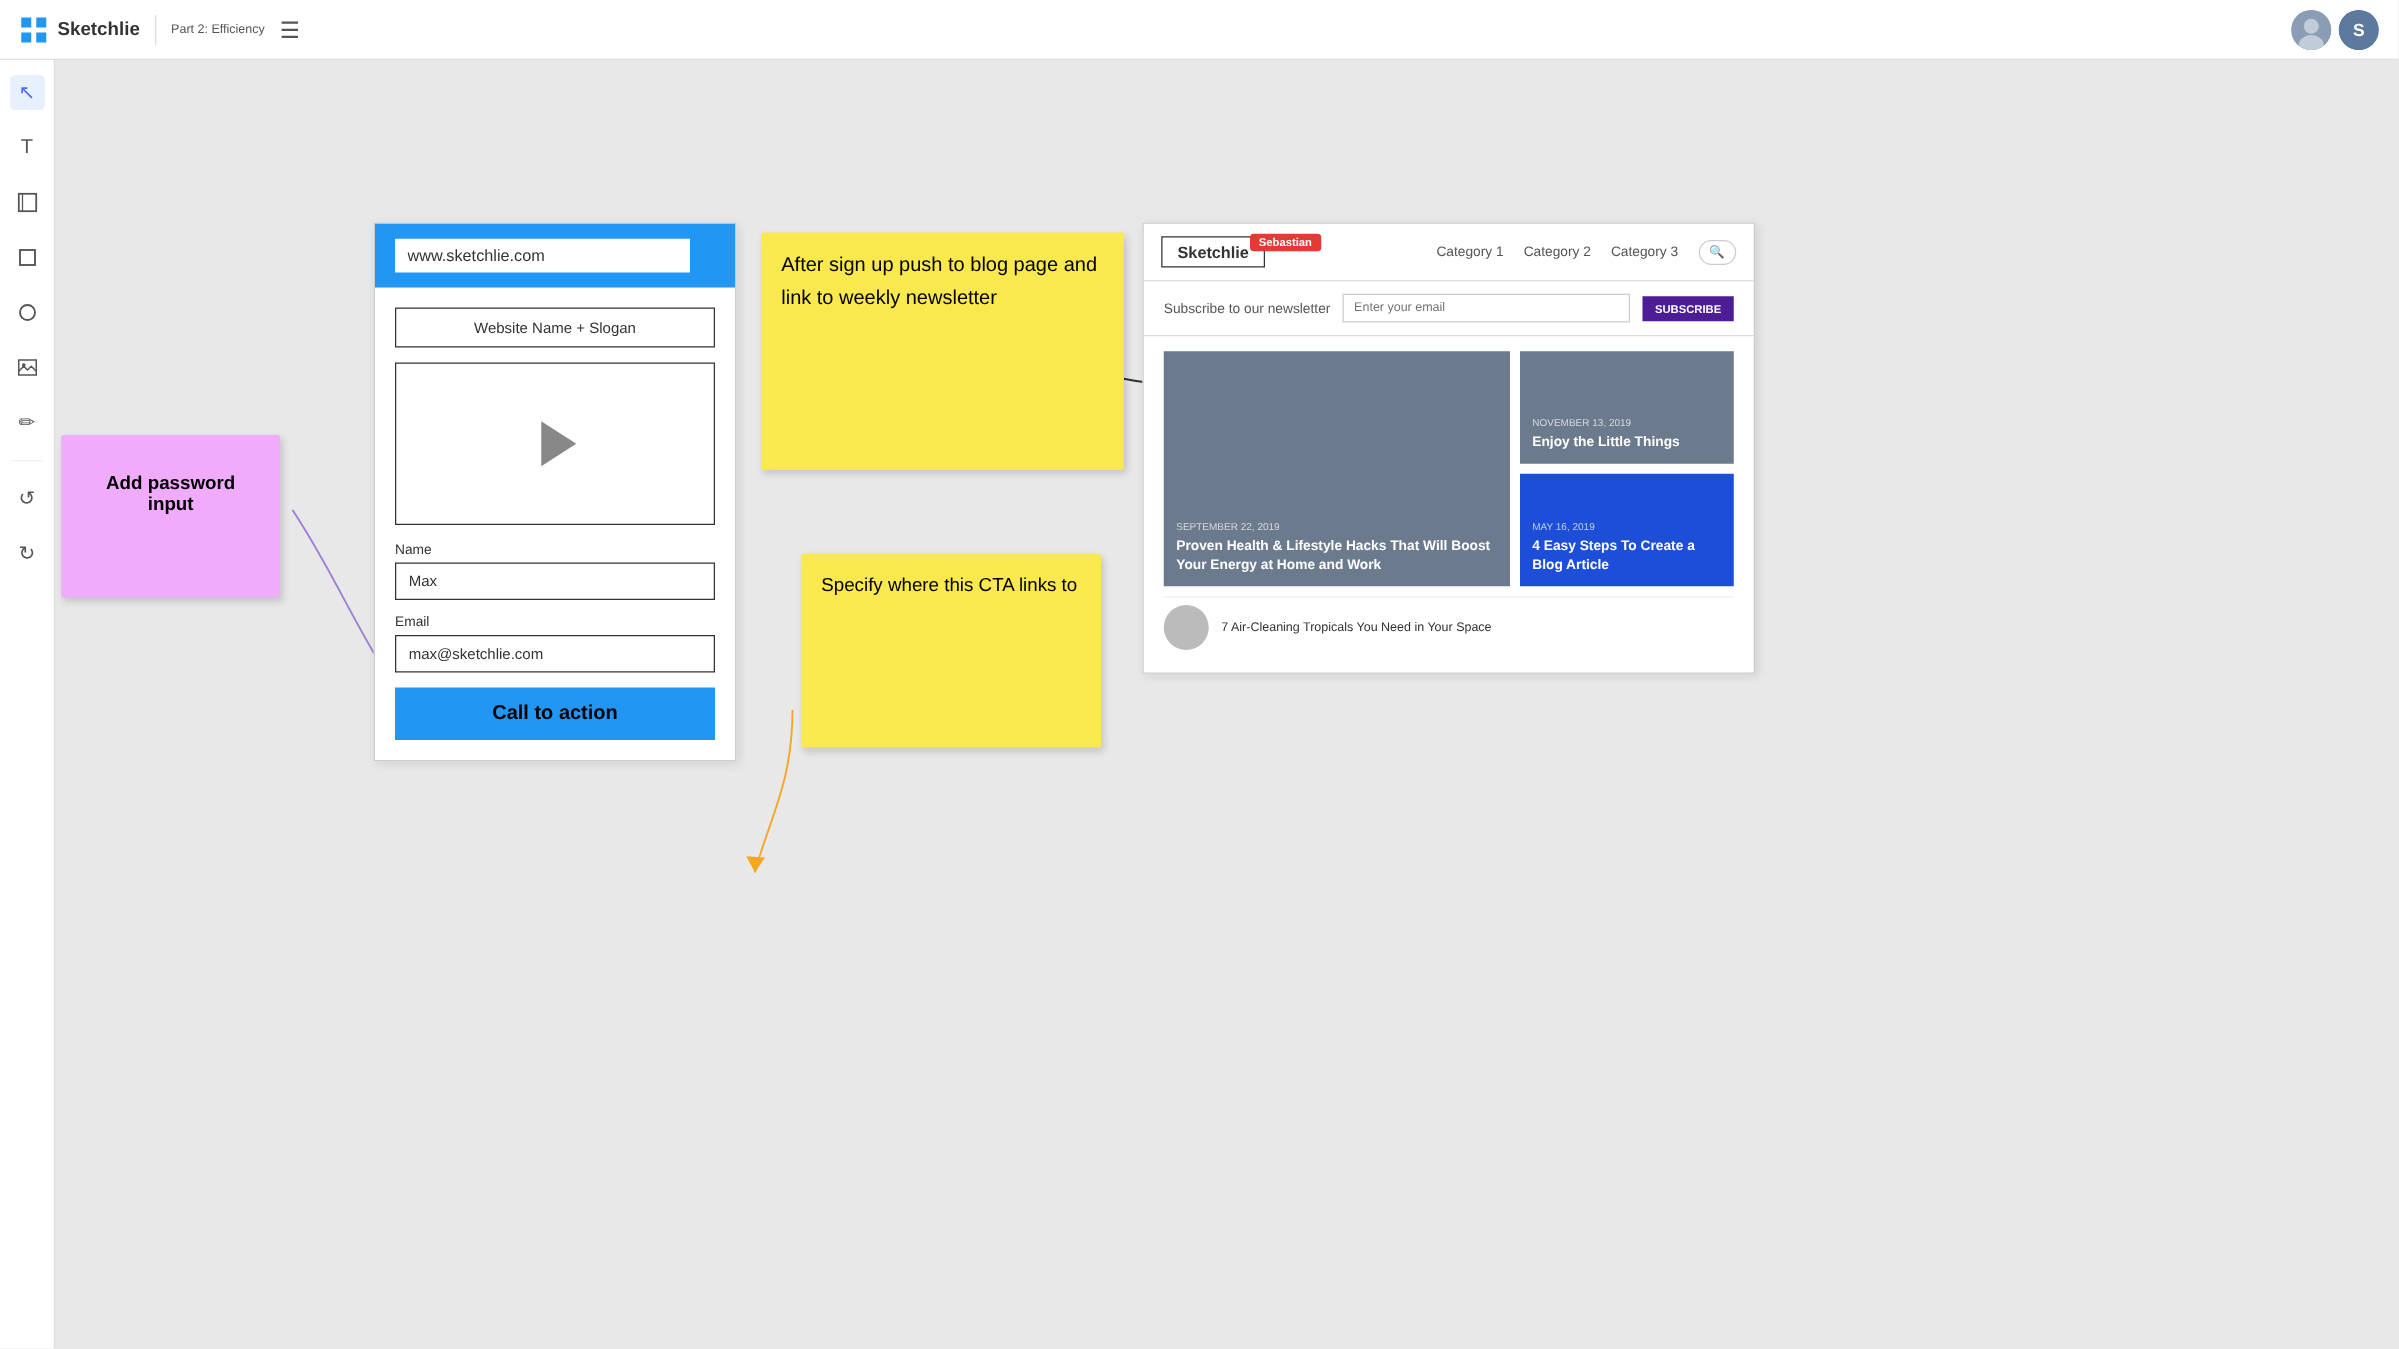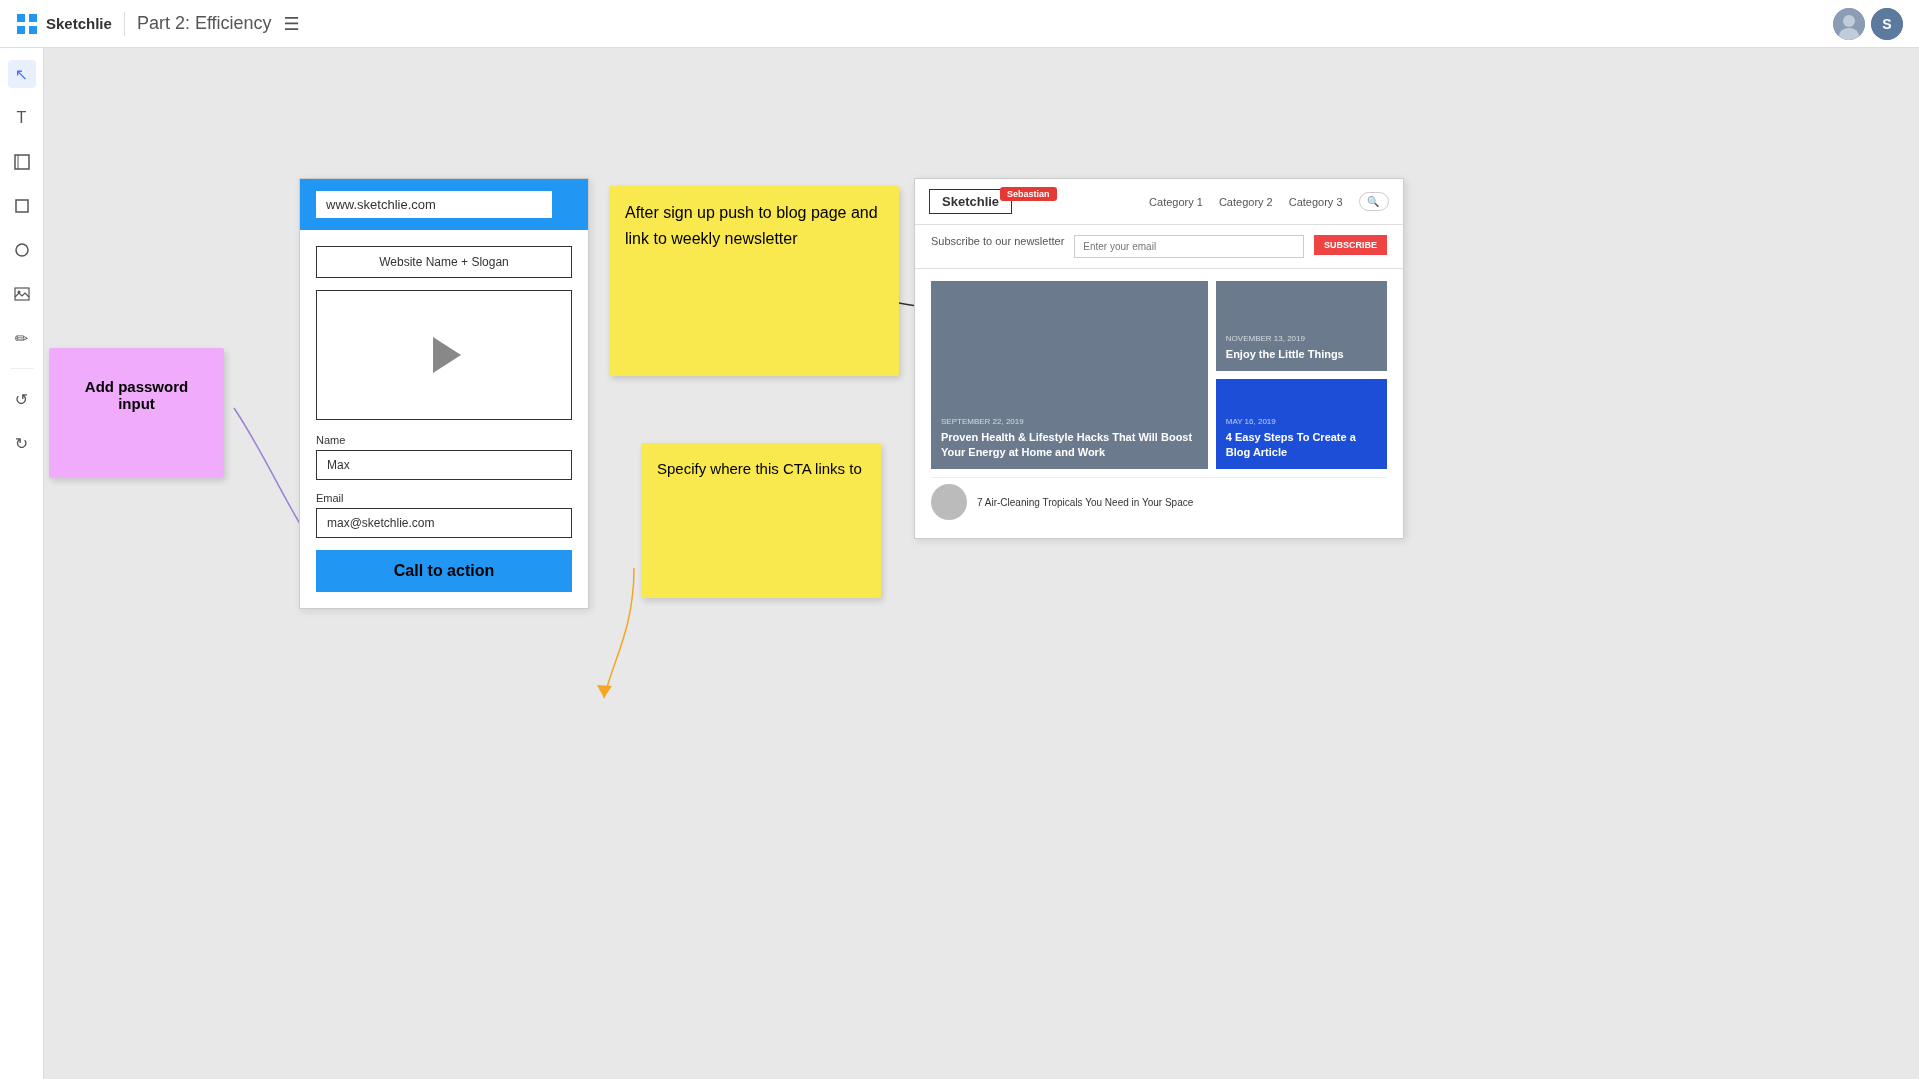--- a/index.html
+++ b/index.html
@@ -36,21 +36,21 @@
       width: 22px;
       height: 22px;
     }
     .nav-divider {
       width: 1px;
       height: 24px;
       background: #ddd;
       margin: 0 12px;
     }
     .nav-title {
-      font-size: 18px;
+      font-size: 10px;
       color: #555;
     }
     .nav-menu-icon {
       margin-left: 12px;
       cursor: pointer;
       color: #555;
       font-size: 18px;
     }
     .nav-avatars {
       margin-left: auto;
@@ -270,39 +270,39 @@
       font-weight: 700;
       color: #222;
       margin-bottom: 6px;
     }
     .blog-sub-tagline {
       font-size: 11px;
       color: #888;
     }
     .newsletter-bar {
       display: flex;
-      align-items: flex-start;
+      align-items: center;
       padding: 10px 16px;
       gap: 10px;
       border-bottom: 1px solid #ddd;
     }
     .newsletter-label {
       font-size: 11px;
       color: #555;
       white-space: nowrap;
     }
     .newsletter-input {
       border: 1px solid #ccc;
       padding: 5px 8px;
       font-size: 10px;
       flex: 1;
       color: #999;
     }
     .newsletter-btn {
-      background: #ef4444;
+      background: #4c1d95;
       color: #fff;
       border: none;
       padding: 5px 10px;
       font-size: 9px;
       font-weight: 600;
       white-space: nowrap;
       cursor: pointer;
     }
     .blog-posts {
       padding: 12px 16px;

